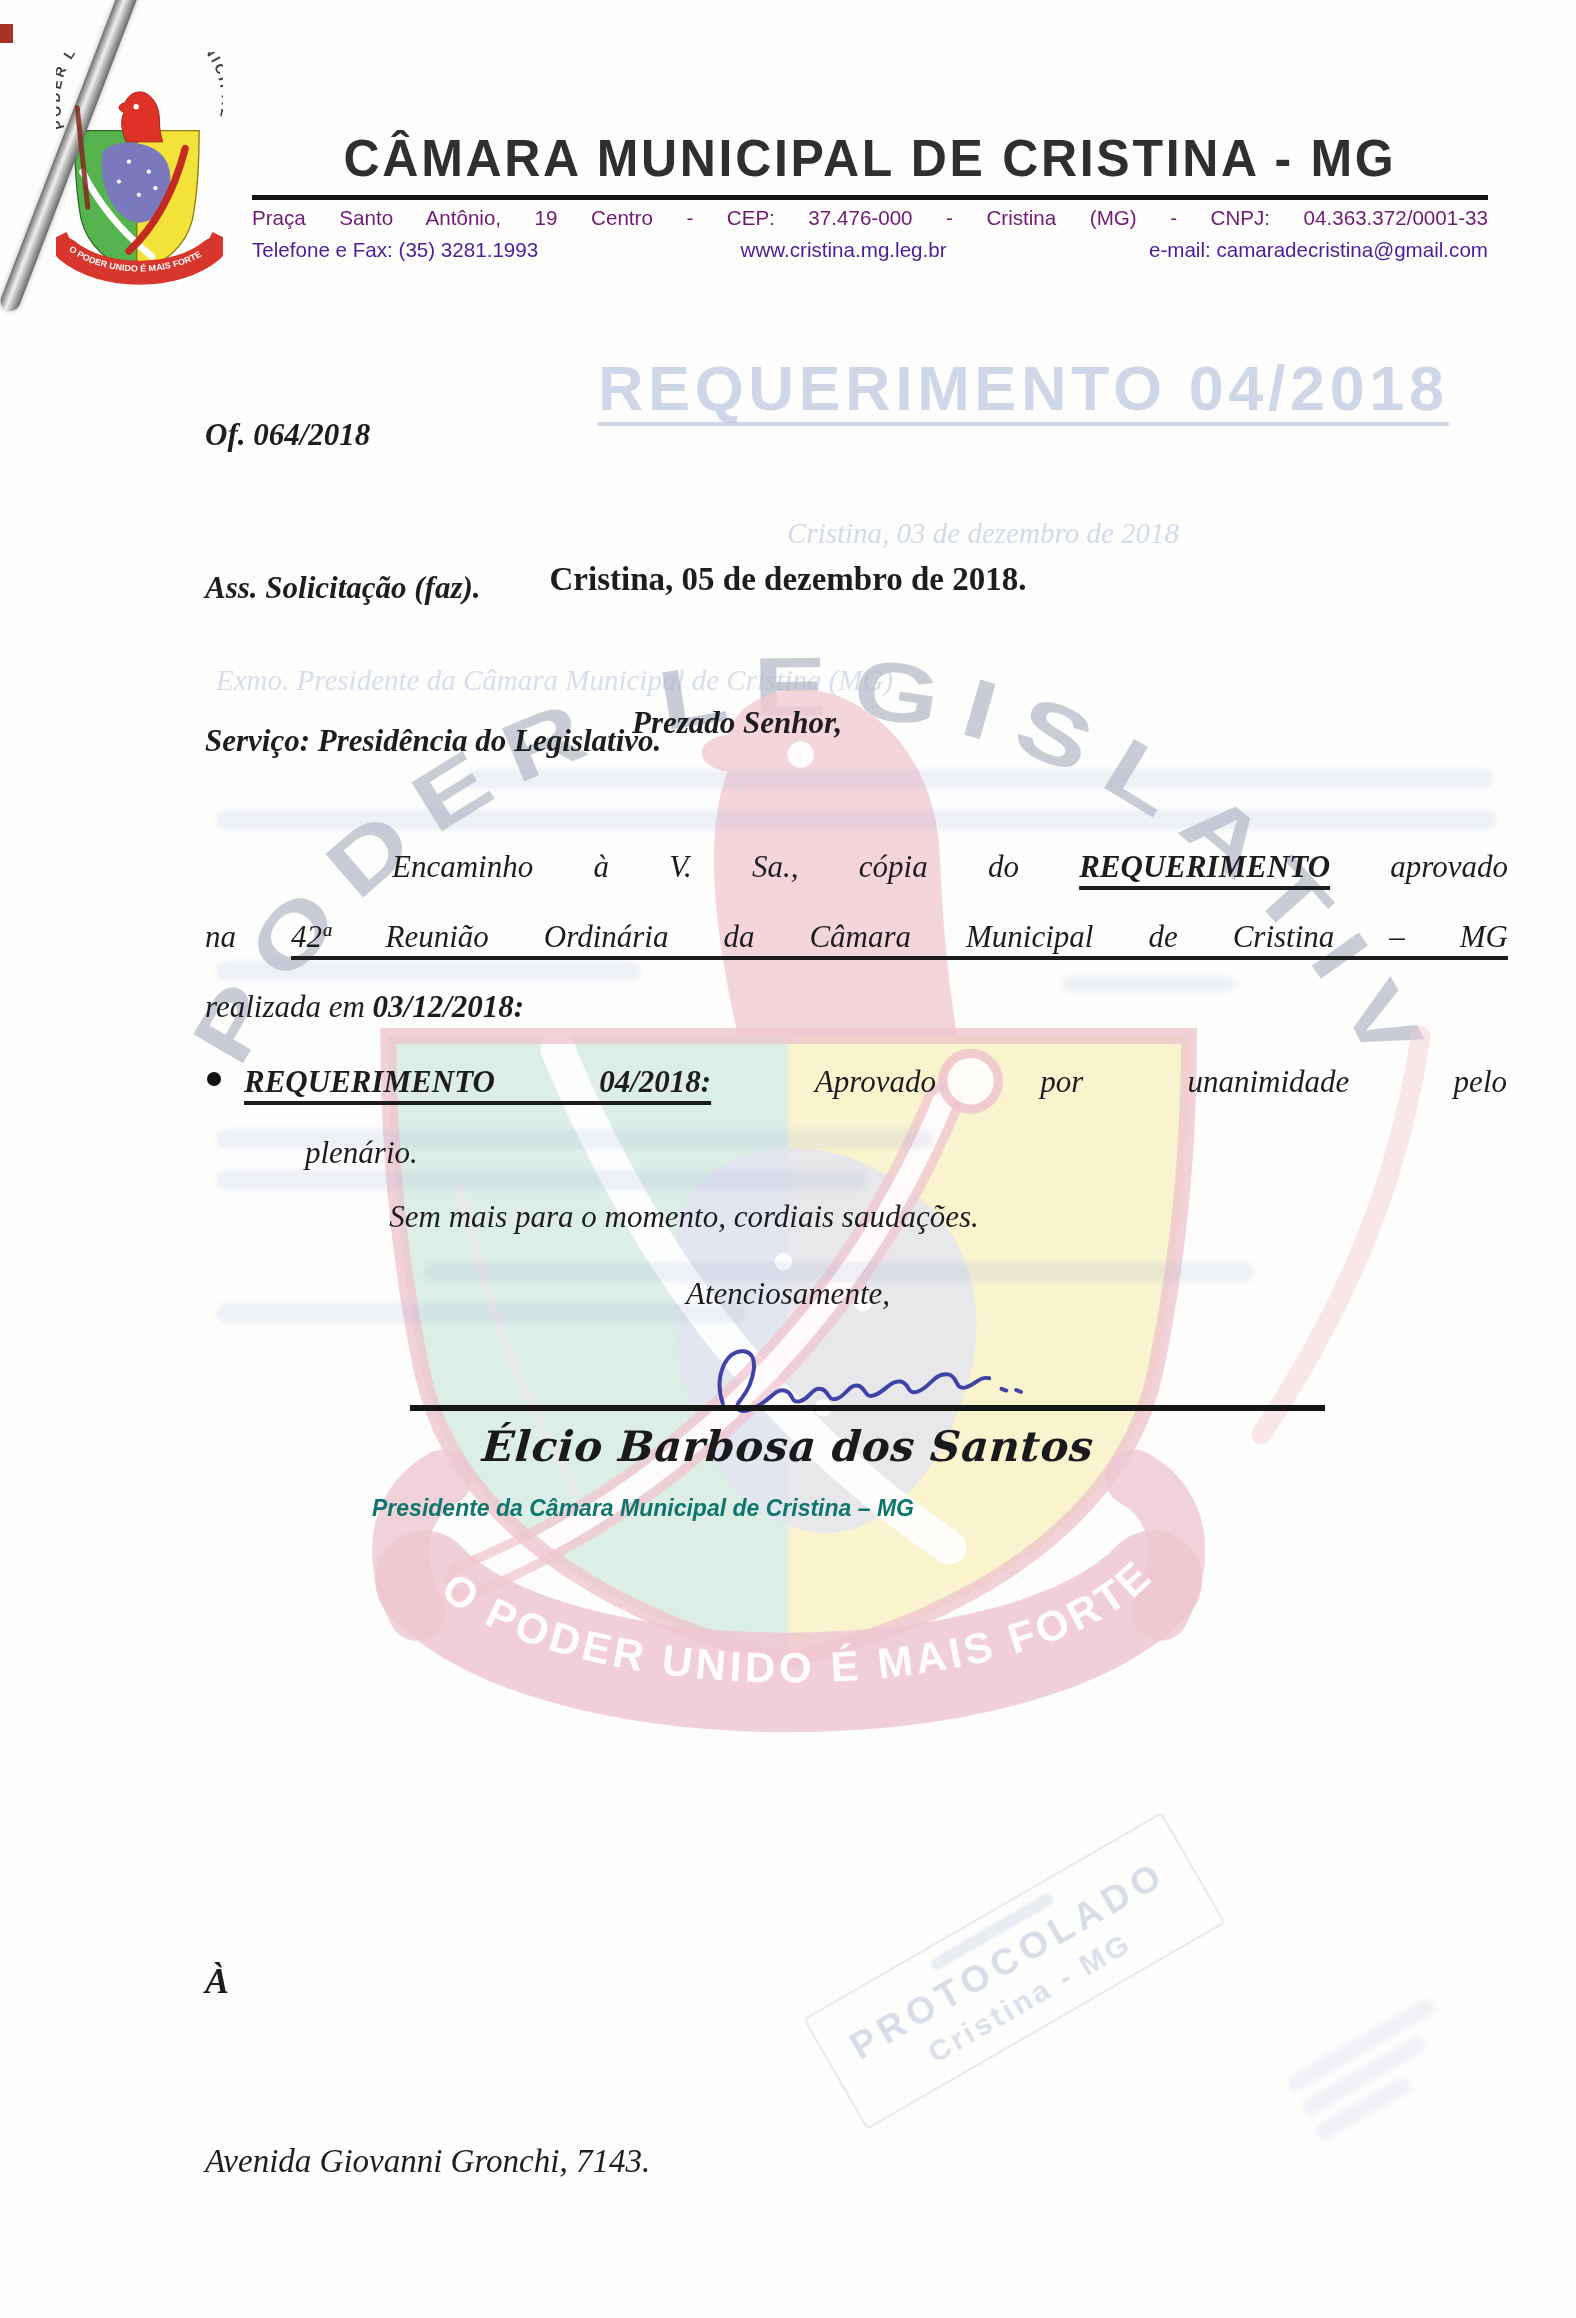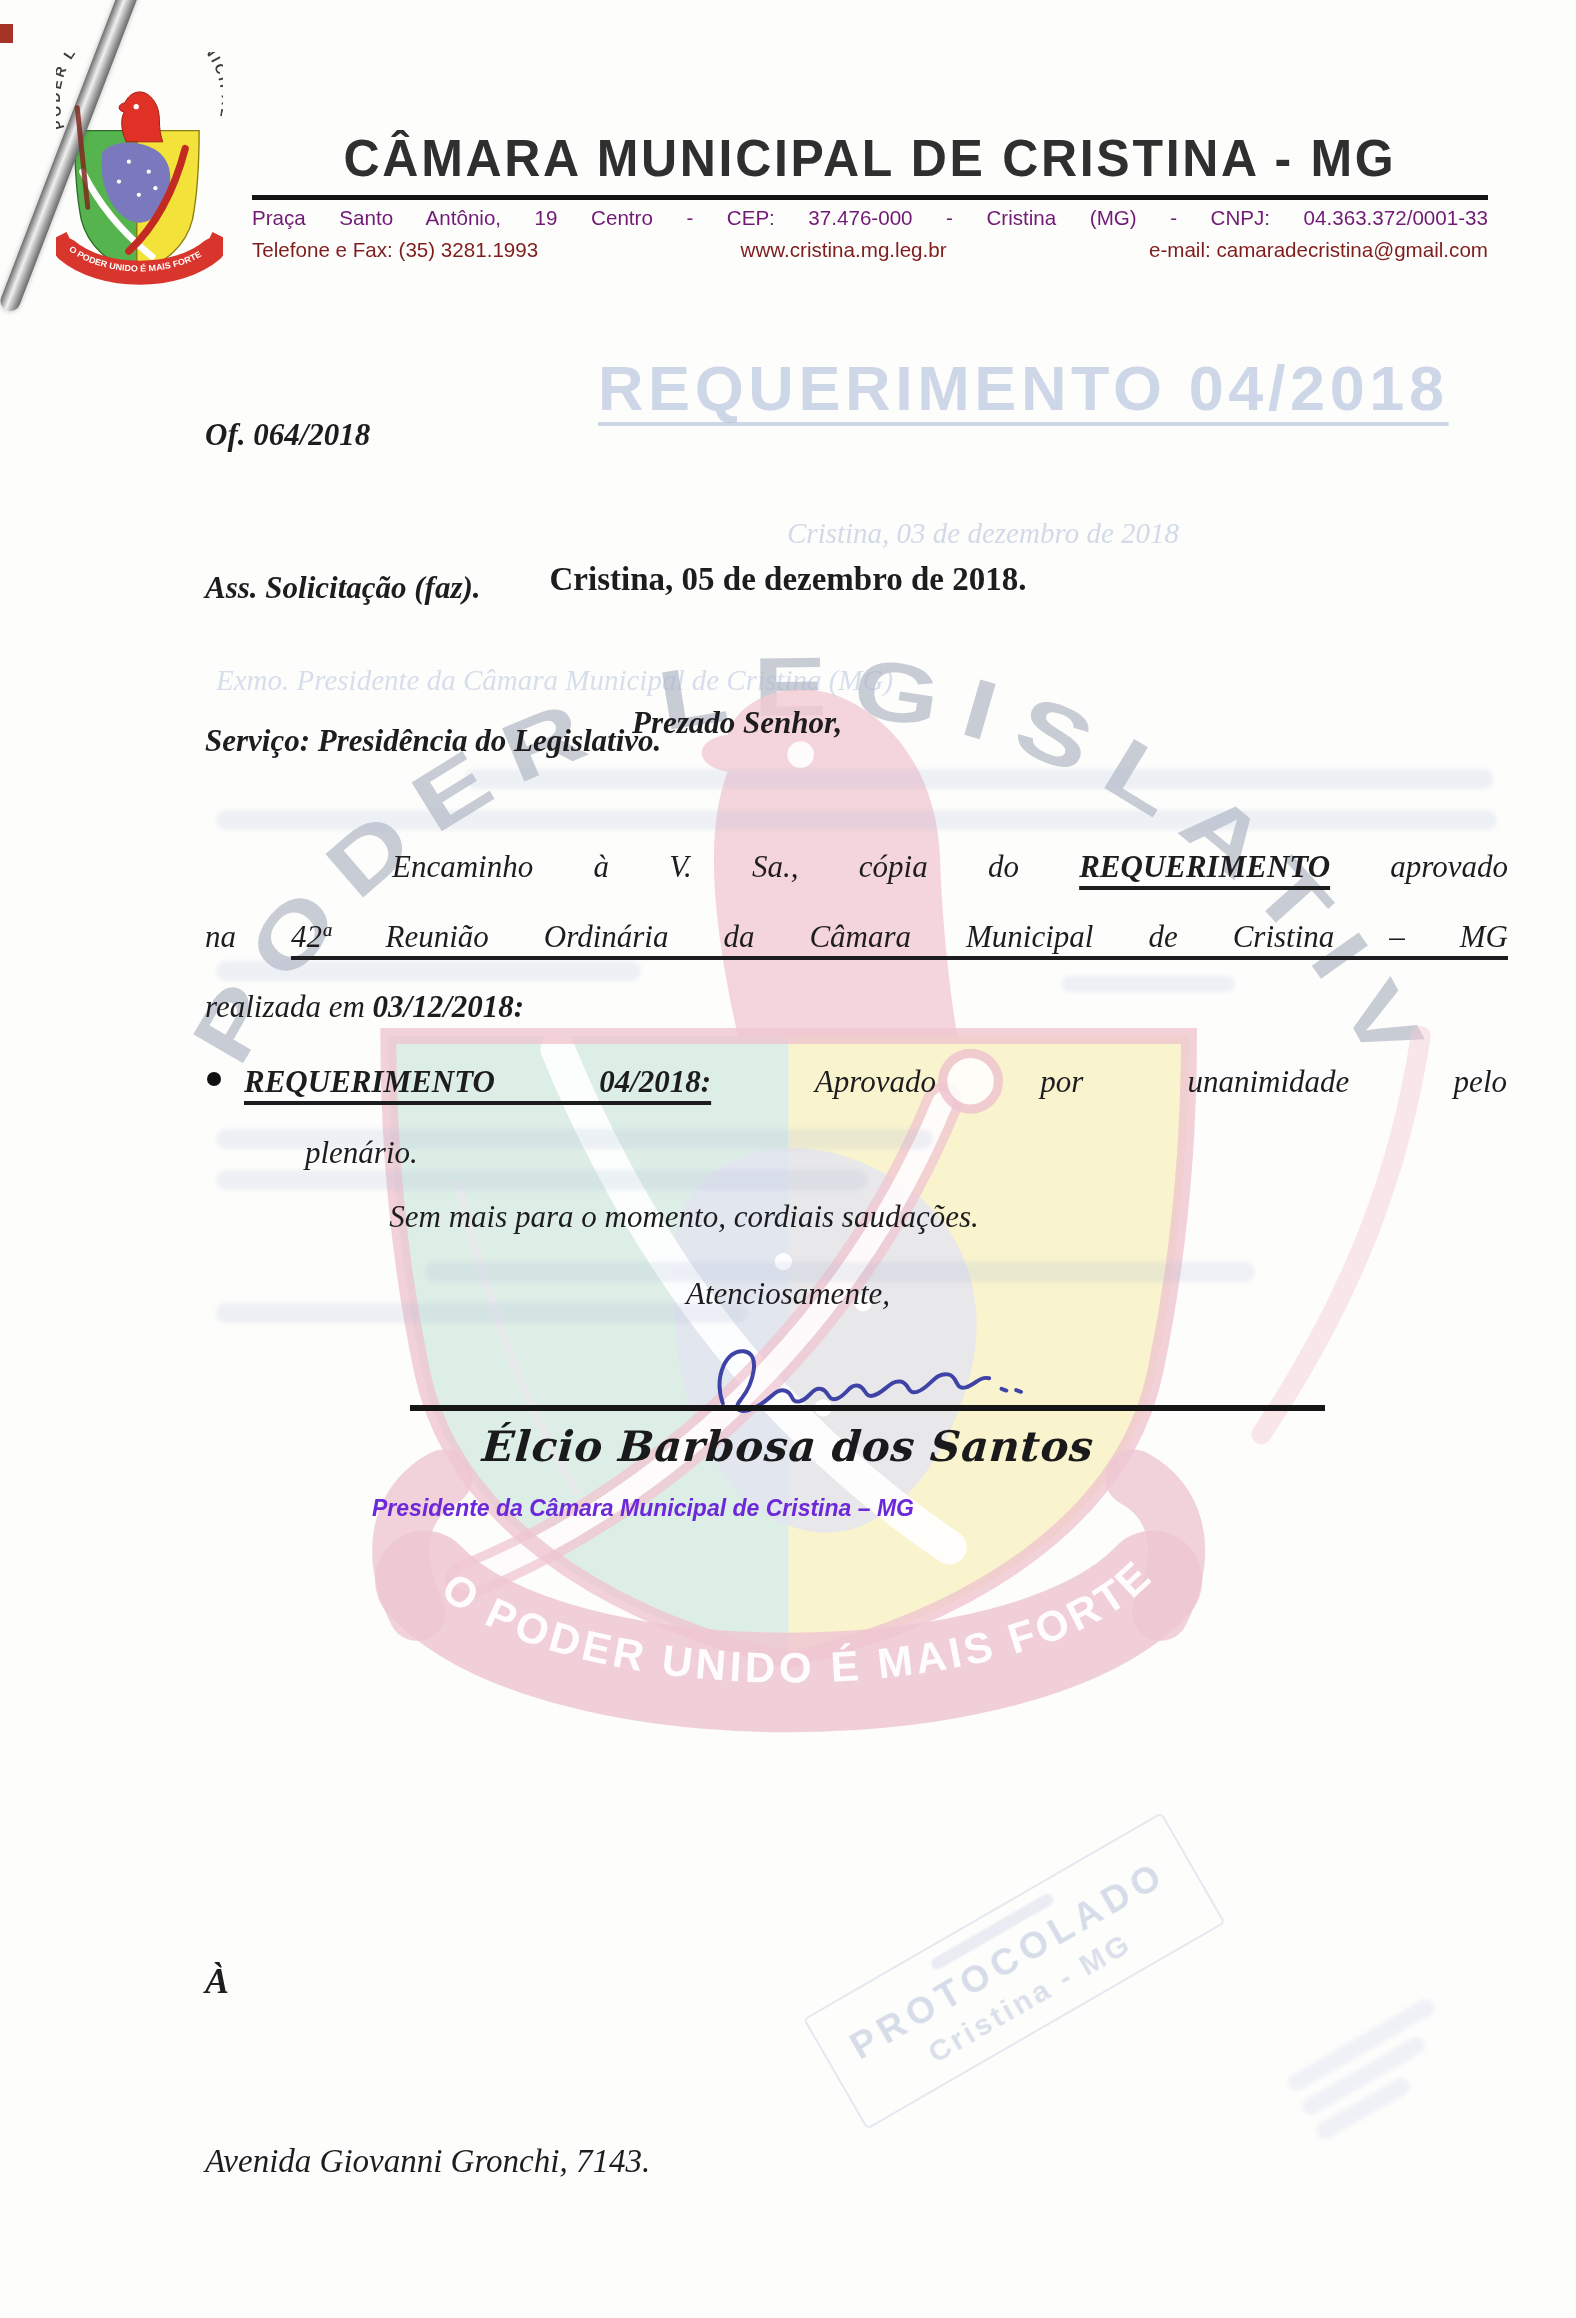--- a/index.html
+++ b/index.html
@@ -26,21 +26,21 @@
   
   .logo-svg { position:absolute; left:56px; top:52px; }
   .hdr { position:absolute; left:252px; top:130px; width:1236px; }
   .hdr-title { font-family:"Liberation Sans", sans-serif; font-weight:bold; font-size:50px;
                letter-spacing:2.7px; color:#2f2f30; text-align:center; white-space:nowrap;
                transform:scaleY(1.02); }
   .hdr-rule { margin-top:6.6px; height:5.3px; background:#141414; }
   .hdr-address { margin-top:6px; font-family:"Liberation Sans", sans-serif; font-size:20.6px;
                  color:#701a75; text-align:justify; text-align-last:justify; }
   .hdr-contacts { margin-top:8px; font-family:"Liberation Sans", sans-serif; font-size:20.6px;
-                  color:#7f1d1d; display:flex; justify-content:space-between; }
+                  color:#4c1d95; display:flex; justify-content:space-between; }
 
   
   .ref-block { position:absolute; left:205px; top:307px; font-style:italic; font-weight:bold;
                font-size:31px; line-height:51px; white-space:pre; }
   .date-line { position:absolute; left:0; top:561px; width:1576px; text-align:center;
                font-weight:bold; font-size:33px; }
   .salutation { position:absolute; left:632px; top:705px; font-style:italic; font-weight:bold; font-size:31px; }
 
   .para { position:absolute; left:205px; top:832px; width:1303px;
           font-style:italic; font-size:31px; line-height:70px; }
@@ -61,21 +61,21 @@
   .closing2 { position:absolute; left:0; top:1276px; width:1576px; text-align:center;
               font-style:italic; font-size:31px; }
 
   .sig-svg { position:absolute; left:701px; top:1331px; transform:rotate(-3deg); }
   .sig-line { position:absolute; left:410px; top:1405px; width:915px; height:6px; background:#161616; }
   .sig-name { position:absolute; left:0; top:1422px; width:1576px; text-align:center;
               font-family:"DejaVu Serif", serif; font-style:italic; font-weight:bold;
               font-size:42px; letter-spacing:0.7px; transform:skewX(-4deg); color:#1a1a1c; }
   .sig-role { position:absolute; left:0; top:1495px; width:1286px; text-align:center;
               font-family:"Liberation Sans", sans-serif; font-style:italic; font-weight:bold;
-              font-size:23px; color:#6d28d9; }
+              font-size:23px; color:#0f766e; }
 
   .recipient { position:absolute; left:205px; top:1831px; font-style:italic; font-size:33px;
                line-height:60px; white-space:pre; }
   .recipient .to { font-weight:bold; font-size:36px; }
   .recipient .company { font-weight:bold; }
 
   
   .bleed-title { position:absolute; left:598px; top:352px; white-space:nowrap;
                  font-family:"Liberation Sans", sans-serif; font-weight:bold; font-size:63px;
                  letter-spacing:4.6px; color:rgba(168,184,214,0.55);

